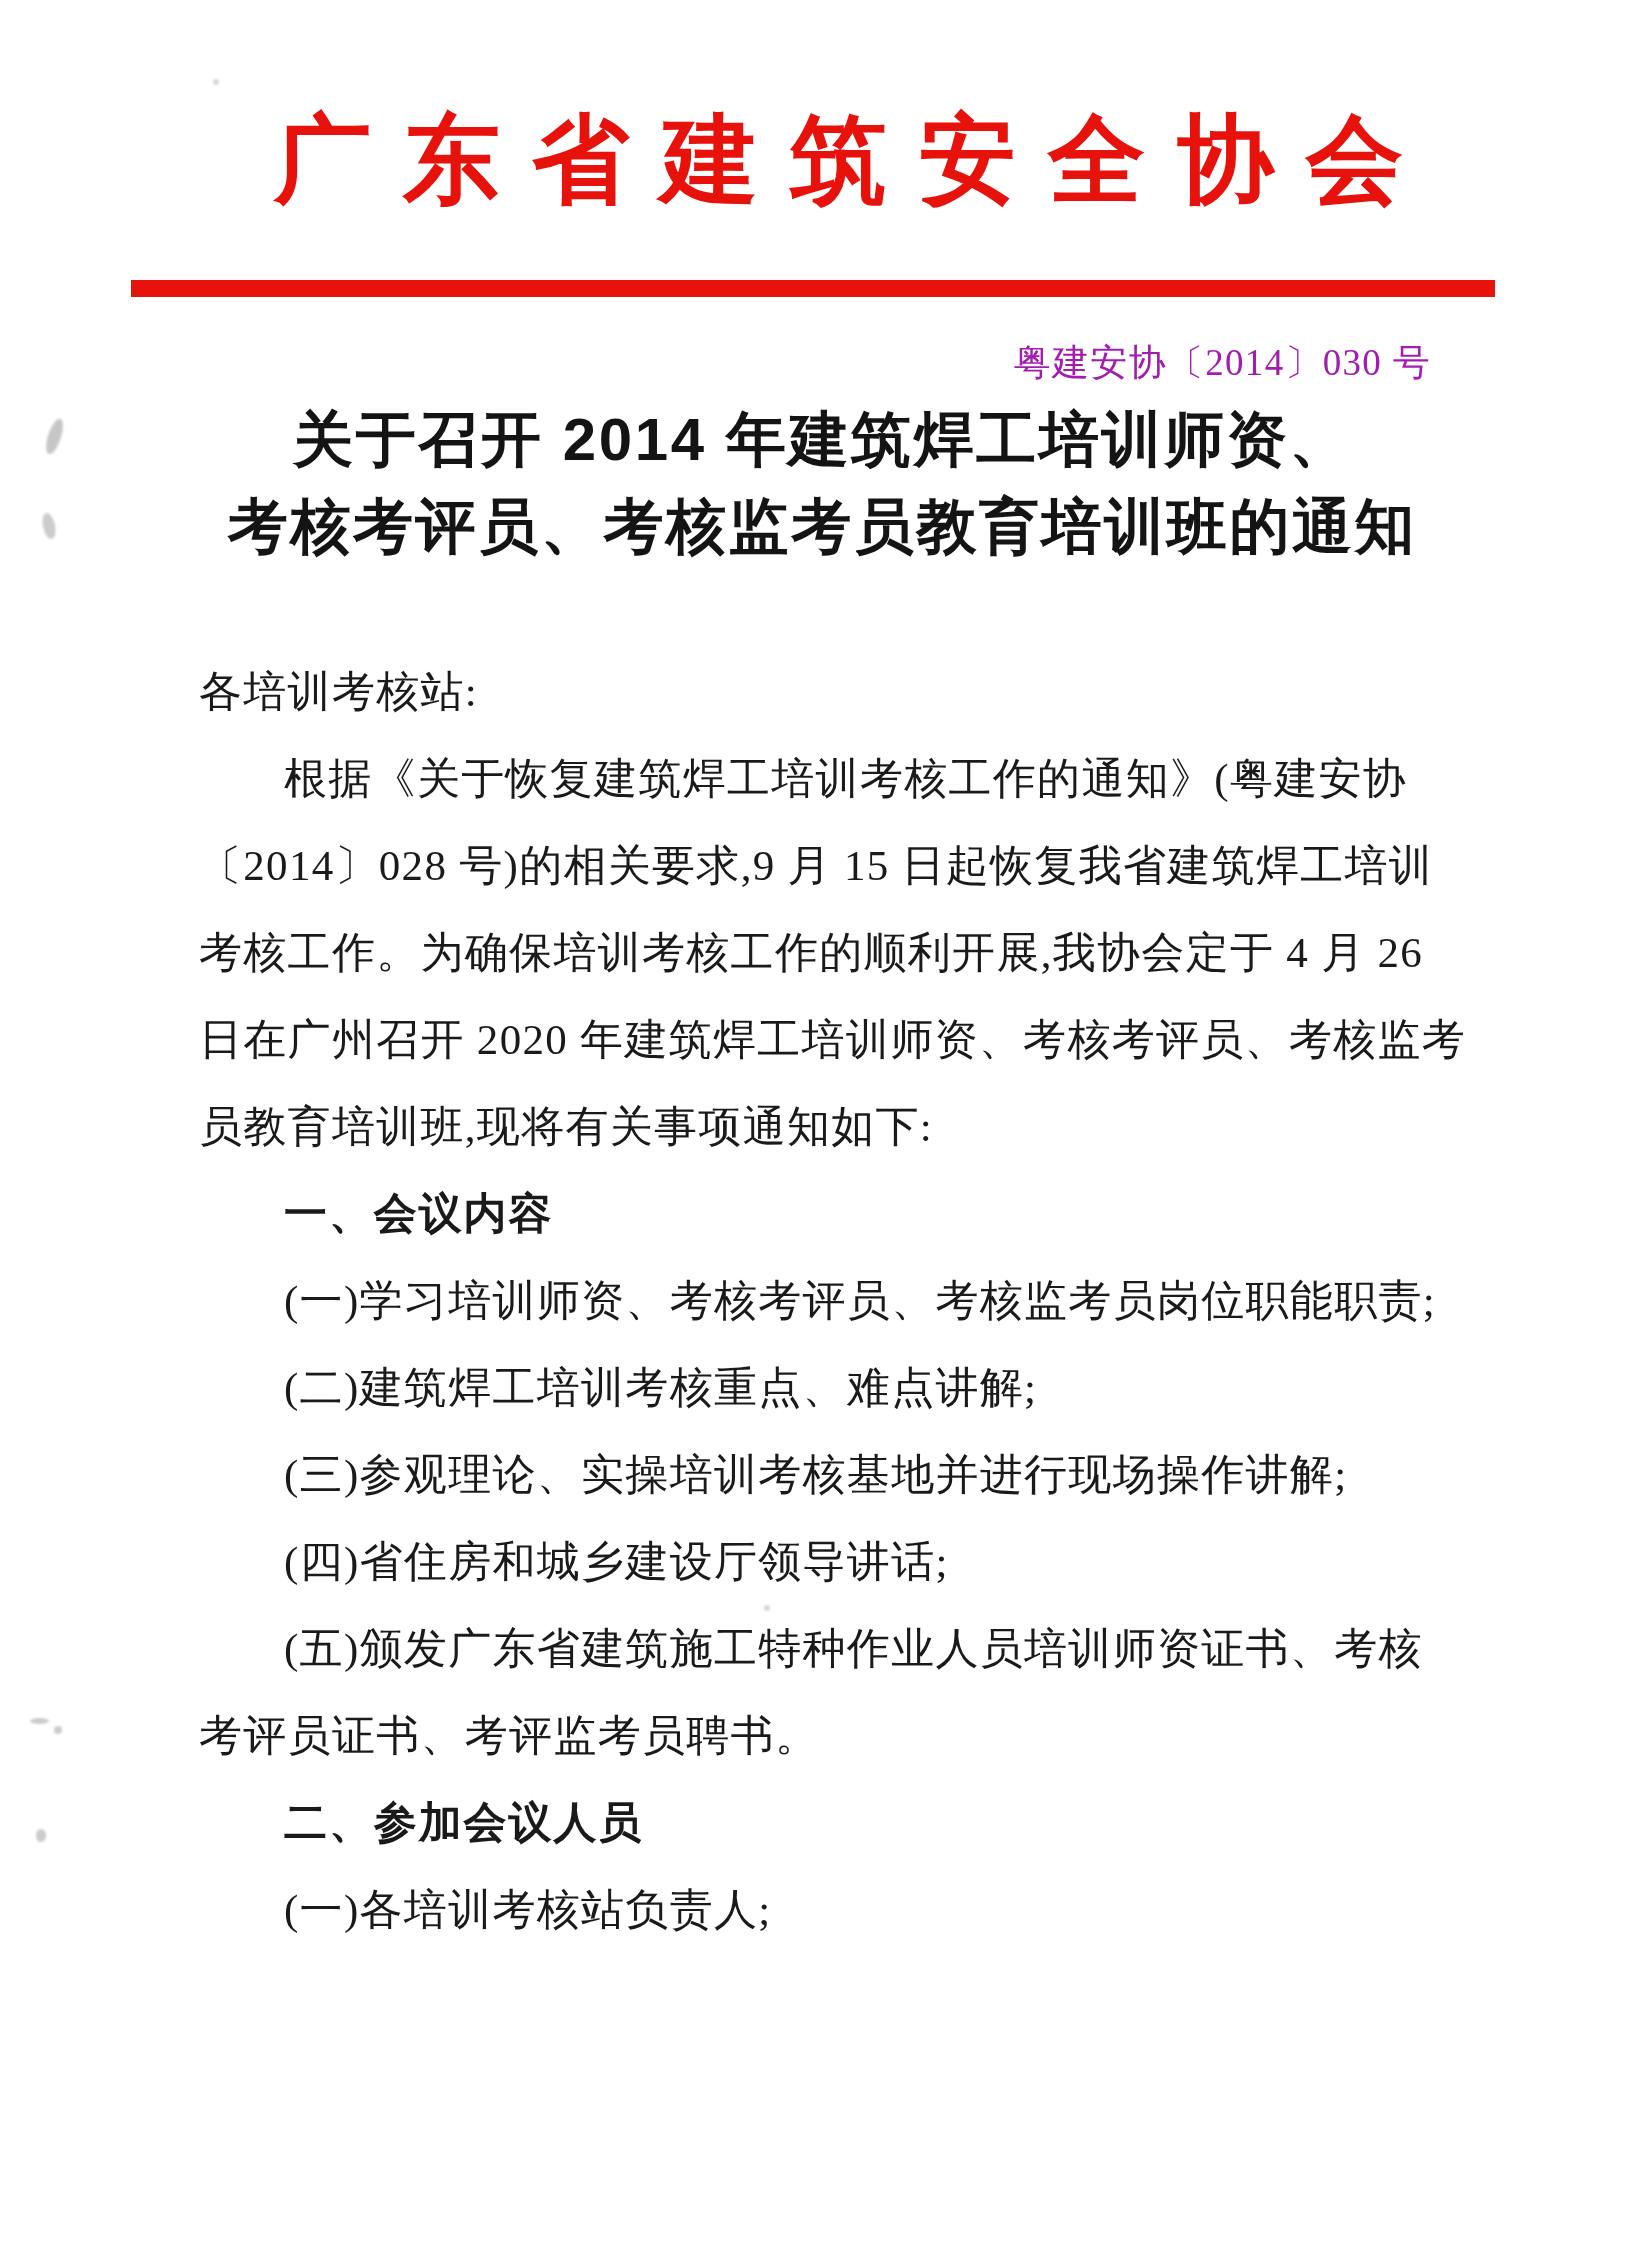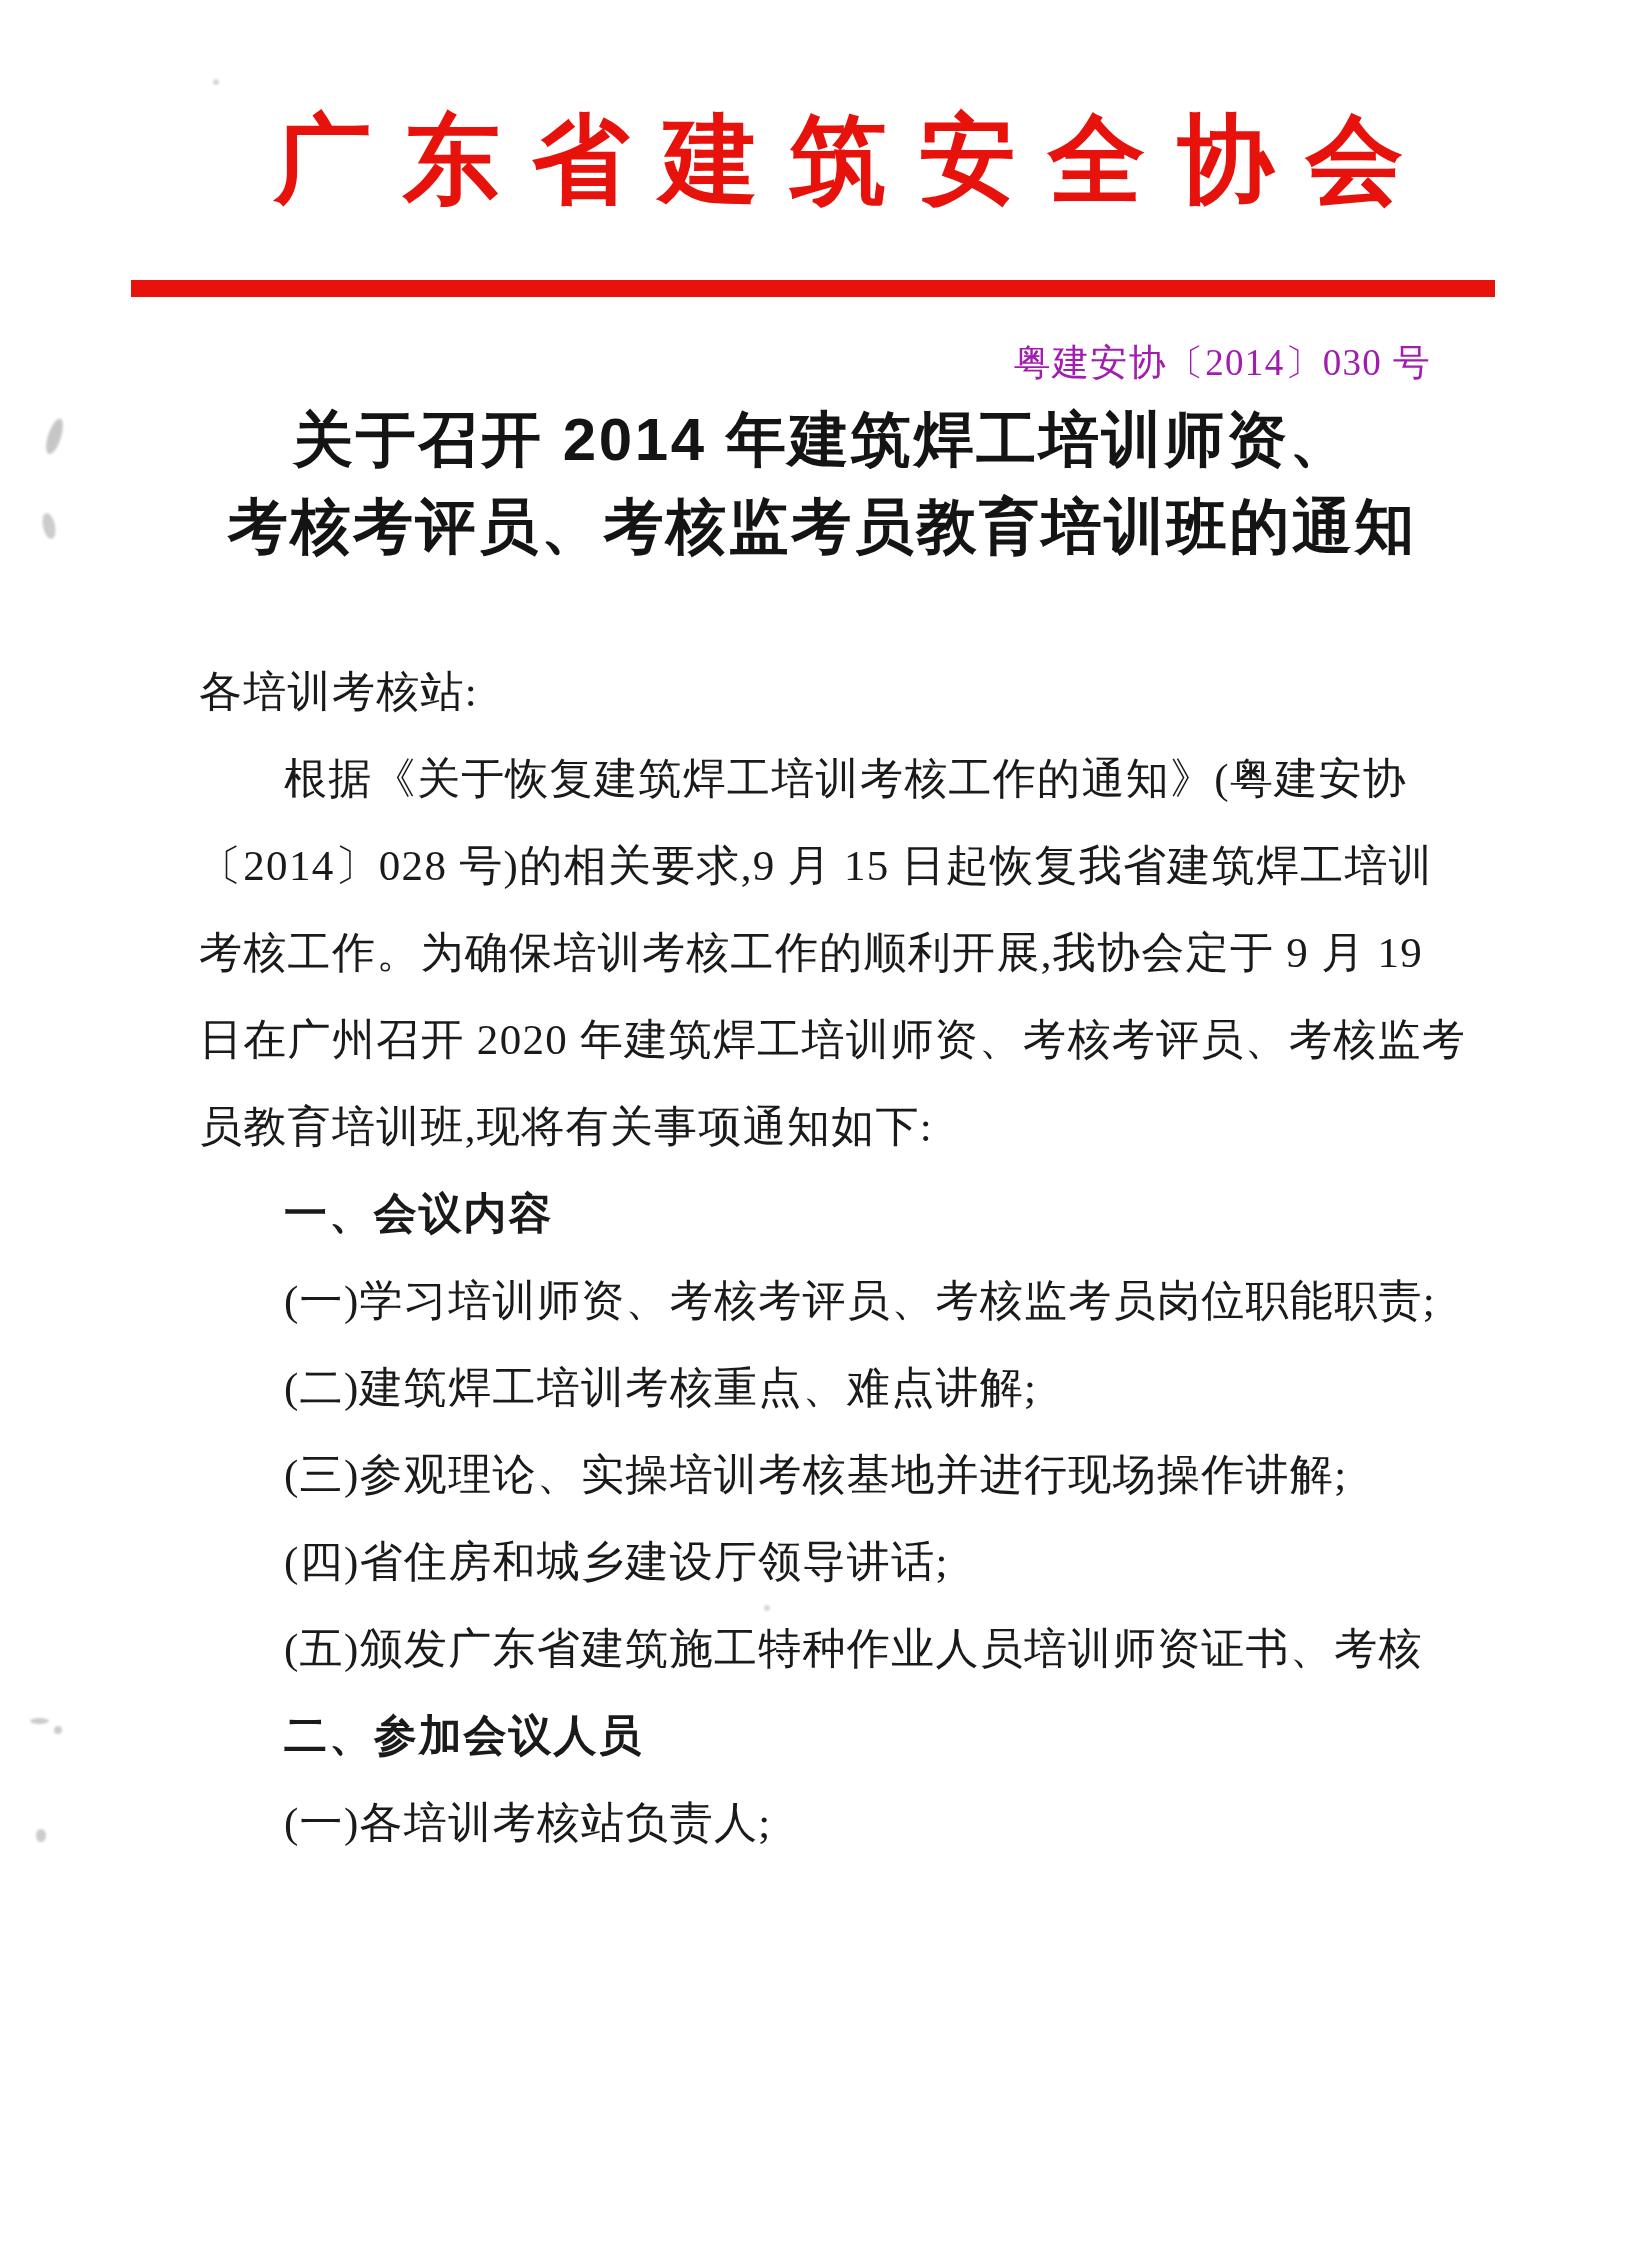--- a/index.html
+++ b/index.html
@@ -101,29 +101,30 @@
 
   <div class="doc-number">粤建安协〔2014〕030 号</div>
 
   <div class="doc-title t1">关于召开 2014 年建筑焊工培训师资、</div>
   <div class="doc-title t2">考核考评员、考核监考员教育培训班的通知</div>
 
   <div class="body-text">
     <div class="bl">各培训考核站:</div>
     <div class="bl indent">根据《关于恢复建筑焊工培训考核工作的通知》(粤建安协</div>
     <div class="bl">〔2014〕028 号)的相关要求,9 月 15 日起恢复我省建筑焊工培训</div>
-    <div class="bl">考核工作。为确保培训考核工作的顺利开展,我协会定于 9 月 19</div>
+    <div class="bl">考核工作。为确保培训考核工作的顺利开展,我协会定于 4 月 26</div>
     <div class="bl">日在广州召开 2020 年建筑焊工培训师资、考核考评员、考核监考</div>
     <div class="bl">员教育培训班,现将有关事项通知如下:</div>
     <div class="bl indent heading">一、会议内容</div>
     <div class="bl indent">(一)学习培训师资、考核考评员、考核监考员岗位职能职责;</div>
     <div class="bl indent">(二)建筑焊工培训考核重点、难点讲解;</div>
     <div class="bl indent">(三)参观理论、实操培训考核基地并进行现场操作讲解;</div>
     <div class="bl indent">(四)省住房和城乡建设厅领导讲话;</div>
     <div class="bl indent">(五)颁发广东省建筑施工特种作业人员培训师资证书、考核</div>
+    <div class="bl">考评员证书、考评监考员聘书。</div>
     <div class="bl indent heading">二、参加会议人员</div>
     <div class="bl indent">(一)各培训考核站负责人;</div>
   </div>
 
   <div class="speck s1"></div>
   <div class="speck s2"></div>
   <div class="speck s3"></div>
   <div class="speck s4"></div>
   <div class="speck s5"></div>
   <div class="speck s6"></div>

